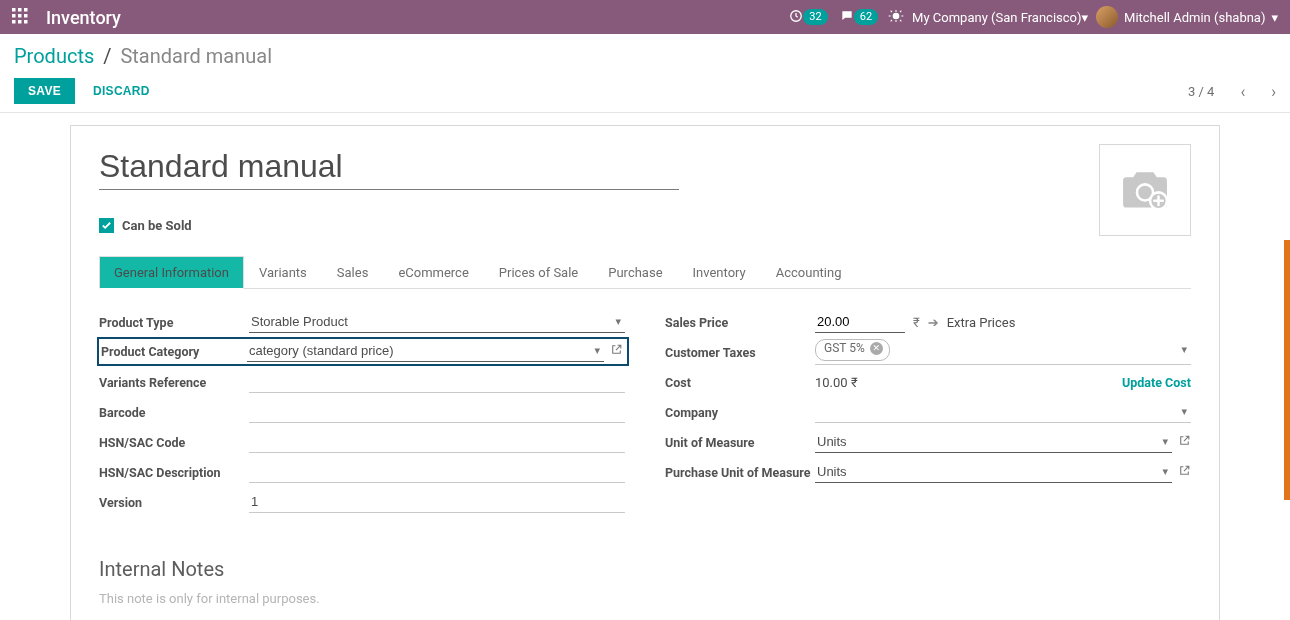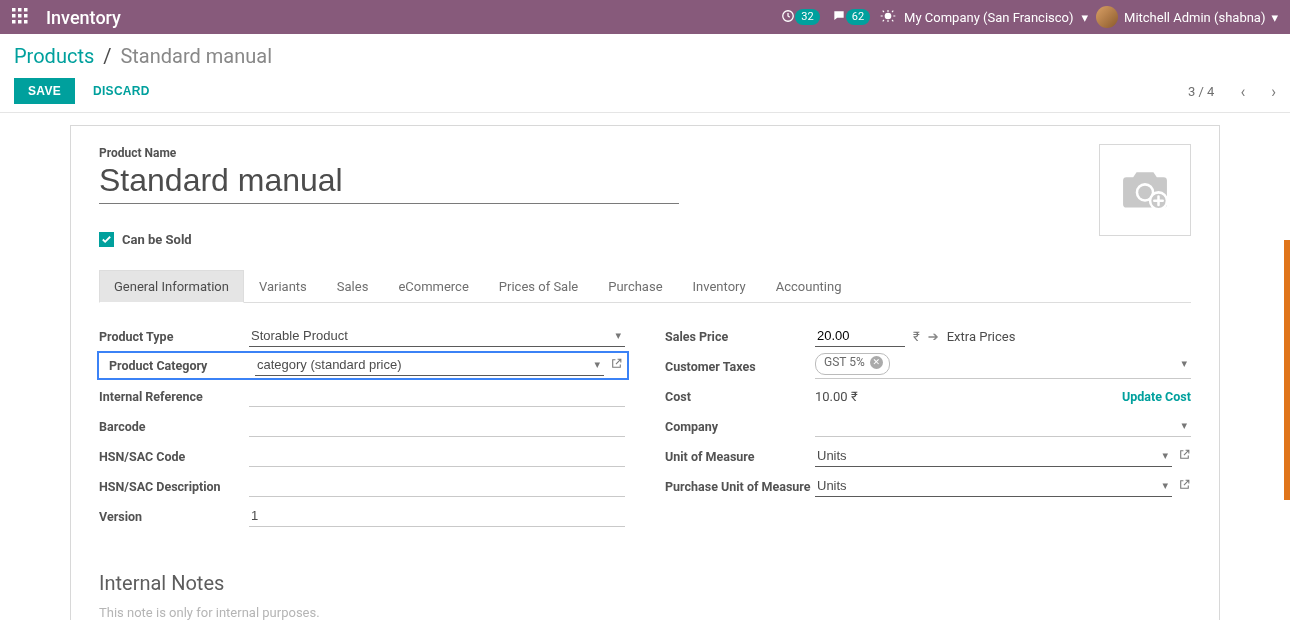--- a/index.html
+++ b/index.html
@@ -8,21 +8,21 @@
 
 .navbar { background: #875a7b; height: 34px; display: flex; align-items: center; color: #fff; padding: 0 12px; }
 .navbar .apps-icon { margin-right: 18px; cursor: pointer; }
 .navbar .brand { font-size: 18px; font-weight: 500; margin-right: 28px; }
 .navbar .menu { display: flex; gap: 4px; }
 .navbar .menu a { color: #fff; text-decoration: none; padding: 8px 10px; font-size: 13px; cursor: pointer; }
 .navbar .spacer { flex: 1; }
 .navbar .right { display: flex; align-items: center; gap: 8px; }
 .pill { display: inline-flex; align-items: center; color:#fff; font-size:12px; padding:1px 2px; cursor:pointer; }
 .pill .badge { background: #00a09d; color:#fff; border-radius: 9px; padding: 0 6px; font-size: 11px; line-height:16px; }
-.navbar .company { color:#fff; cursor:pointer; display:flex; align-items:center; gap:8px; }
+.navbar .company { color:#fff; cursor:pointer; display:flex; align-items:center; gap:0; }
 .navbar .user { color:#fff; cursor:pointer; display:flex; align-items:center; gap:6px; }
 .avatar { width:22px; height:22px; border-radius:50%; background: linear-gradient(135deg,#d9a066,#8b5a2b); display:inline-block; }
 
 
 .controlbar { padding: 10px 14px 8px; border-bottom: 1px solid #e5e5e5; }
 .breadcrumb { font-size: 20px; color:#4c4c4c; }
 .breadcrumb a { color:#00a09d; text-decoration:none; }
 .breadcrumb .sep { color:#4c4c4c; padding: 0 4px; }
 .breadcrumb .current { color:#888; }
 .ctrl-row { display:flex; align-items:center; margin-top:10px; }
@@ -37,33 +37,33 @@
 .sheet-label { font-size:12px; font-weight:700; color:#525252; }
 .prod-name-input { font-size: 32px; color:#4c4c4c; border:none; border-bottom:1px solid #7a7a7a; width: 580px; padding: 2px 0 4px; outline:none; background:transparent; }
 .image-box { position:absolute; top:18px; right:28px; width:92px; height:92px; border:1px solid #d8d8d8; display:flex; align-items:center; justify-content:center; }
 .checks { margin-top:28px; }
 .chk { display:flex; align-items:center; gap:8px; font-size:13px; font-weight:700; color:#525252; margin-top:8px; }
 .chk-box { width:15px; height:15px; background:#00a09d; display:inline-flex; align-items:center; justify-content:center; }
 
 
 .tabs { display:flex; margin-top:22px; border-bottom:1px solid #ddd; }
 .tab { border:1px solid transparent; border-bottom:none; padding:8px 14px; color:#6f6f6f; cursor:pointer; position:relative; bottom:-1px; }
-.tab.active { border-color:#ddd; background:#e5e5e5; color:#4c4c4c; border-bottom:1px solid #fff; }
+.tab.active { border-color:#ddd; background:#14b8a6; color:#4c4c4c; border-bottom:1px solid #fff; }
 
 
 .formgrid { display:flex; gap:40px; margin-top:18px; }
 .col { flex:1; }
 .frow { display:flex; align-items:center; min-height:30px; padding:2px 0; }
 .frow .flabel { width:150px; font-size:12.5px; font-weight:700; color:#525252; }
 .frow .fval { flex:1; position:relative; }
 .ufield { width:100%; border:none; border-bottom:1px solid #c9c9c9; padding:3px 18px 3px 2px; font-size:13px; background:transparent; outline:none; color:#4c4c4c; }
 .ufield.dark { border-bottom-color:#5a5a5a; }
 .caret { position:absolute; right:4px; top:4px; color:#777; pointer-events:none; font-size:11px; }
 .ext-link { margin-left:6px; color:#7a7a7a; cursor:pointer; }
-.redbox { border:2px solid #3b82f6; padding:1px 4px 2px 10px; margin:-2px -4px -1px -2px; display:flex; align-items:center; }
+.redbox { border:2px solid #0c4a6e; padding:1px 4px 2px 2px; margin:-2px -4px -1px -2px; display:flex; align-items:center; }
 .tag { display:inline-flex; align-items:center; border:1px solid #bbb; border-radius:10px; padding:1px 6px 5px 8px; font-size:12px; color:#6a6a6a; gap:5px; }
 .tag .x { background:#aaa; color:#fff; border-radius:50%; width:13px; height:13px; display:inline-flex; align-items:center; justify-content:center; font-size:9px; cursor:pointer; }
 .price-row { display:flex; align-items:center; gap:8px; }
 .price-input { width:90px; border:none; border-bottom:1px solid #5a5a5a; padding:3px 2px; font-size:13px; background:transparent; outline:none; text-align:left; }
 .currency { color:#777; font-size:13px; }
 .linkbtn { color:#00a09d; font-weight:700; cursor:pointer; font-size:12.5px; }
 .arrow-r { color:#888; }
 
 
 .notes-h { font-size:20px; color:#5d5d5d; margin-top:40px; font-weight:400; }
@@ -150,21 +150,20 @@
         <svg width="54" height="44" viewBox="0 0 64 52" fill="#c8c8c8">
             <path d="M10 12h8l4-6h20l4 6h8a4 4 0 0 1 4 4v28a4 4 0 0 1-4 4H10a4 4 0 0 1-4-4V16a4 4 0 0 1 4-4z"></path>
             <circle cx="32" cy="30" r="11" fill="#fff"></circle>
             <circle cx="32" cy="30" r="8" fill="#c8c8c8"></circle>
             <circle cx="48" cy="40" r="10" fill="#c8c8c8" stroke="#fff" stroke-width="3"></circle>
             <path d="M48 35v10M43 40h10" stroke="#fff" stroke-width="3" stroke-linecap="round"></path>
           </svg>
       </span>
     </div>
 
-    <div class="sheet-label">Product Name</div>
     <input class="prod-name-input" value="Standard manual" style="">
 
     <div class="checks">
       <label class="chk">
         <span class="chk-box">
             <svg width="11" height="11" viewBox="0 0 12 12">
               <path d="M2 6l2.5 2.5L10 3" stroke="#fff" stroke-width="2" fill="none"></path>
             </svg>
           </span>
         <span>Can be Sold</span>
@@ -205,21 +204,21 @@
             </div>
             <span class="ext-link">
               <svg width="13" height="13" viewBox="0 0 24 24" fill="none" stroke="#7a7a7a" stroke-width="2">
                   <path d="M14 4h6v6M20 4l-9 9M19 14v5H5V5h5"></path>
                 </svg>
             </span>
           </div>
         </div>
 
         <div class="frow">
-          <div class="flabel">Internal Reference</div>
+          <div class="flabel">Variants Reference</div>
           <div class="fval"><input class="ufield" value="" style=""></div>
         </div>
 
         <div class="frow">
           <div class="flabel">Barcode</div>
           <div class="fval"><input class="ufield" value="" style=""></div>
         </div>
 
         <div class="frow">
           <div class="flabel">HSN/SAC Code</div>

